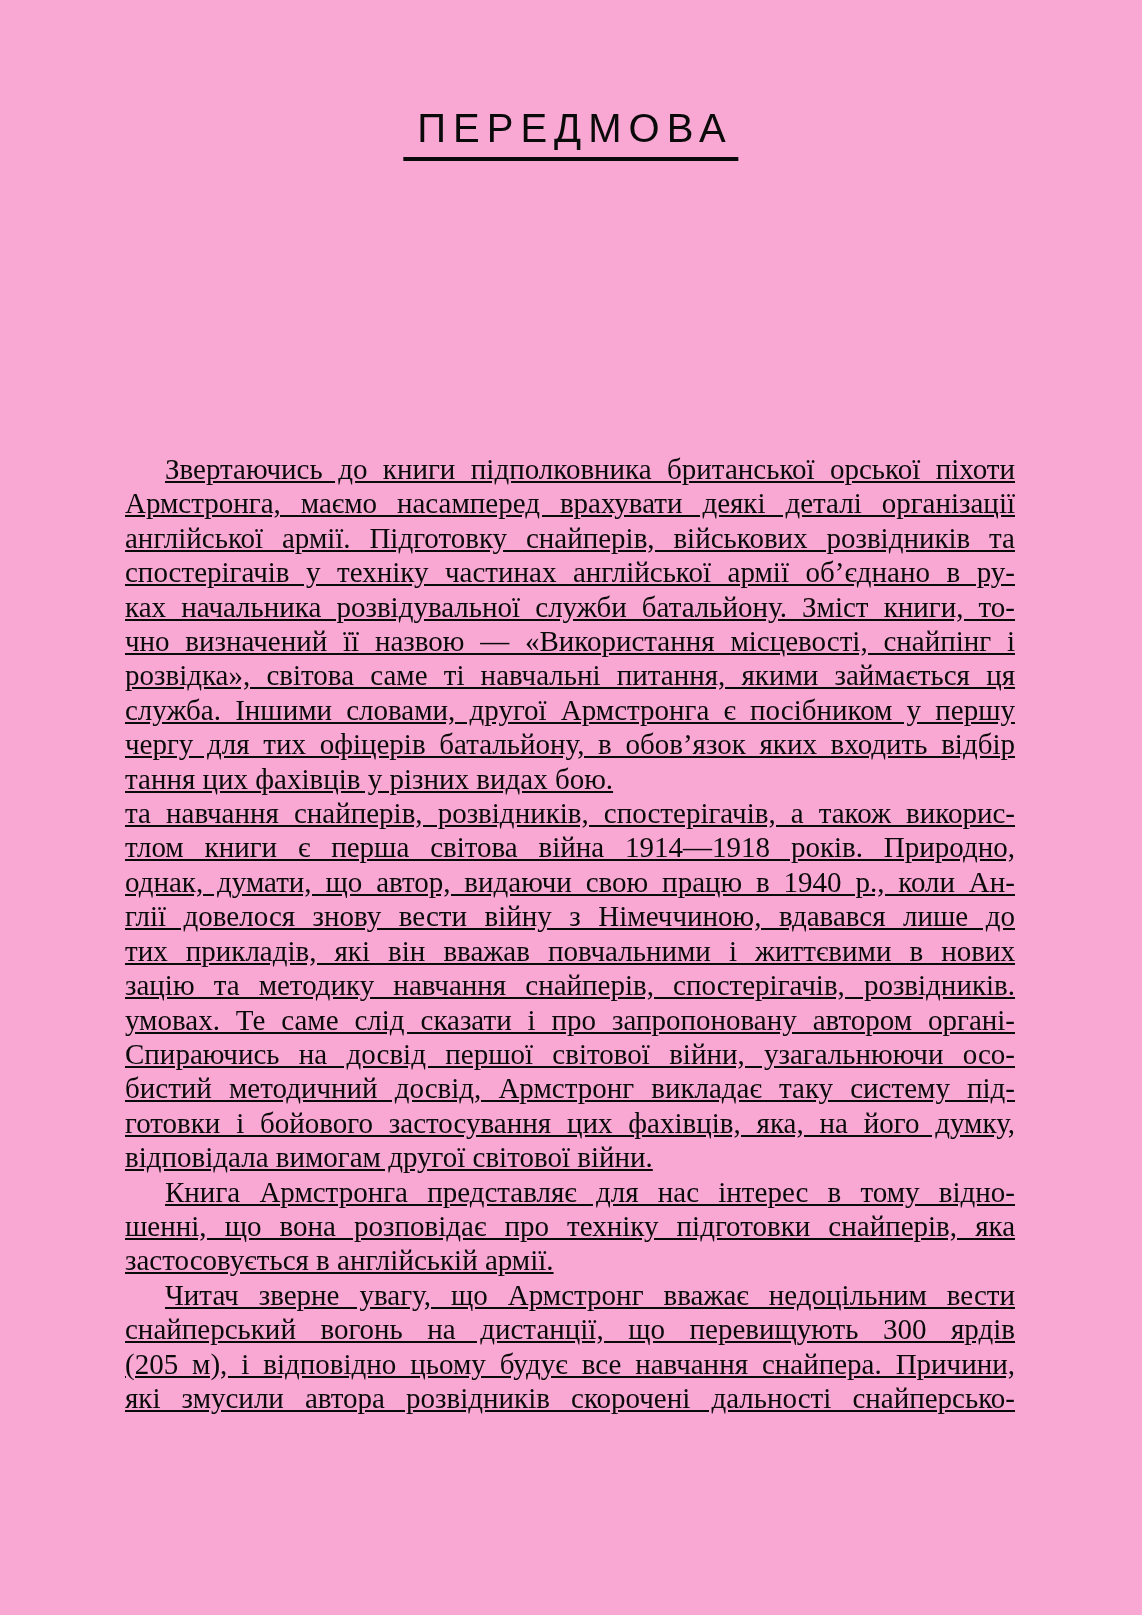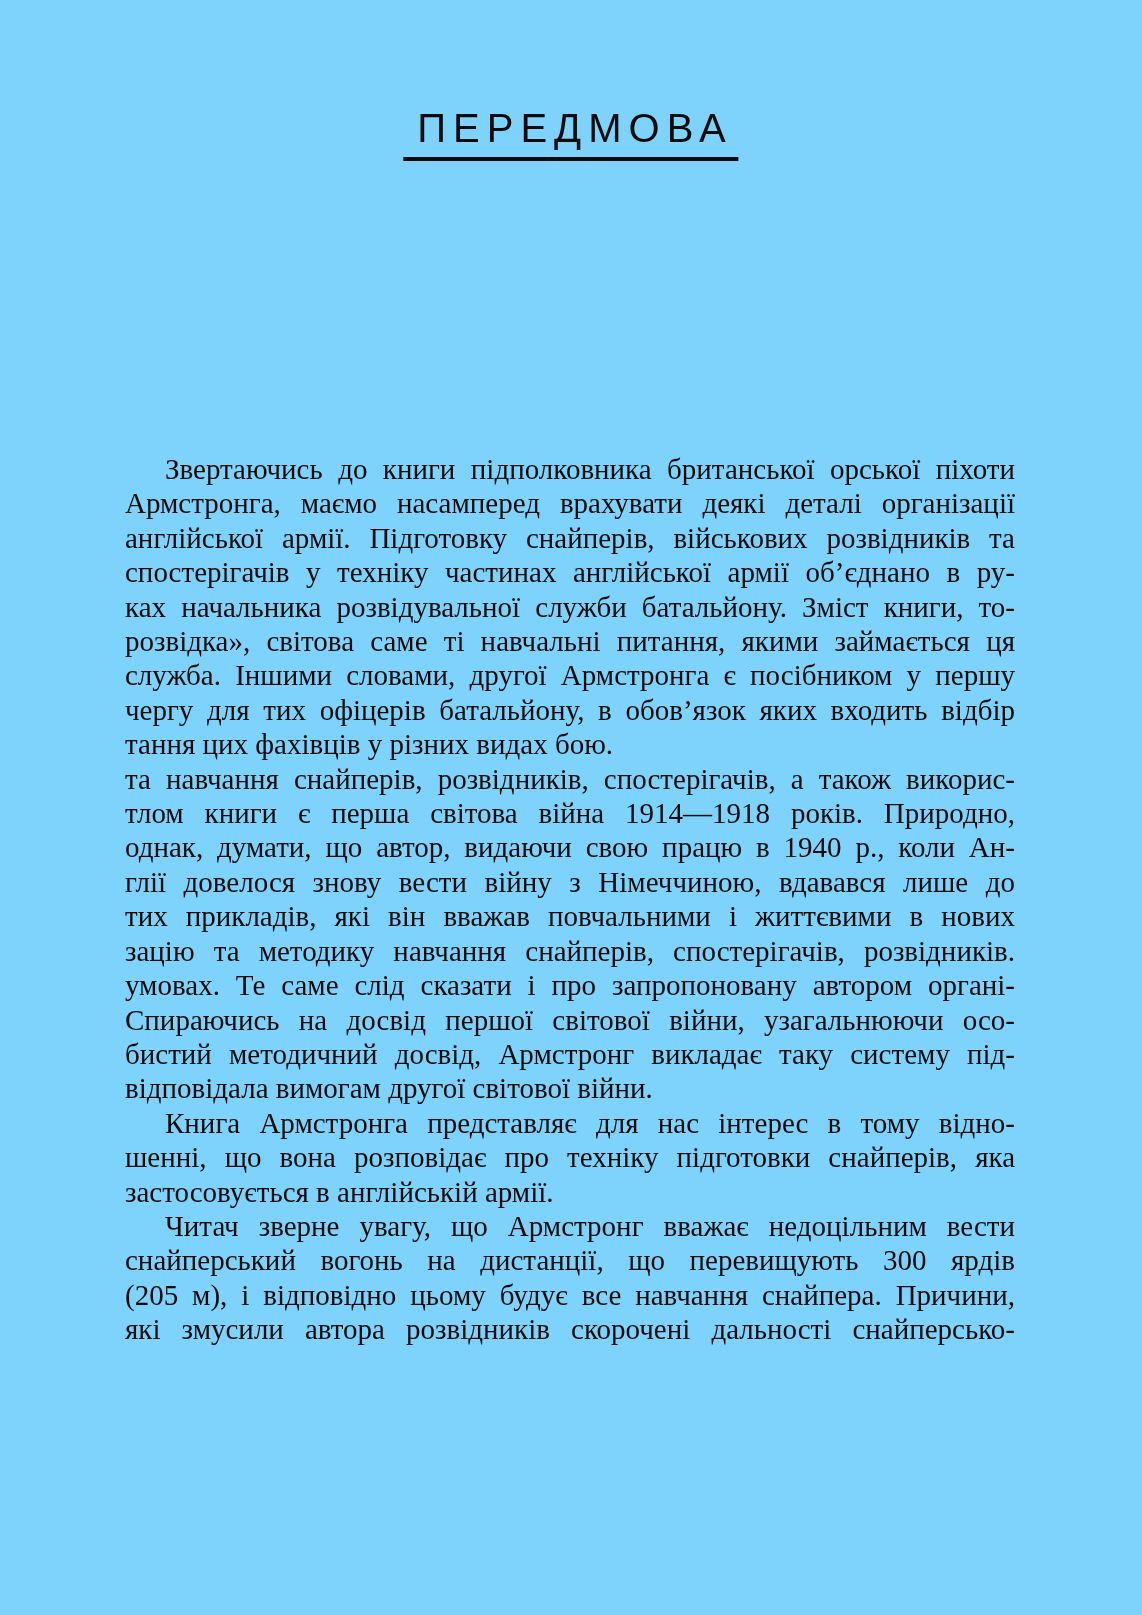--- a/index.html
+++ b/index.html
@@ -4,21 +4,21 @@
 <style>
   html, body {
     margin: 0;
     padding: 0;
     background: #ffffff;
   }
   .page {
     position: relative;
     width: 1142px;
     height: 1615px;
-    background: #7dd3fc;
+    background: #f9a8d4;
     color: #000000;
     overflow: hidden;
   }
   .title {
     position: absolute;
     top: 108px;
     left: 50%;
     transform: translateX(-50%);
     margin: 0;
     font-family: "Liberation Sans", "DejaVu Sans", sans-serif;
@@ -33,20 +33,21 @@
   }
   .body-text {
     position: absolute;
     top: 452px;
     left: 125px;
     width: 890px;
     font-family: "Liberation Serif", "DejaVu Serif", serif;
     font-size: 29px;
     line-height: 34.4px;
     color: #0a0a0a;
+    text-decoration: underline;
   }
   .line {
     text-align: justify;
     text-align-last: justify;
     white-space: nowrap;      
   }
   .line.para-end {
     text-align-last: left;
   }
   .line.indent {
@@ -57,33 +58,35 @@
 <body>
 
 <div class="page">
   <h1 class="title">ПЕРЕДМОВА</h1>
   <div class="body-text">
       <div class="line indent">Звертаючись до книги підполковника британської орської піхоти</div>
       <div class="line">Армстронга, маємо насамперед врахувати деякі деталі організації</div>
       <div class="line">англійської армії. Підготовку снайперів, військових розвідників та</div>
       <div class="line">спостерігачів у техніку частинах англійської армії об’єднано в ру-</div>
       <div class="line">ках начальника розвідувальної служби батальйону. Зміст книги, то-</div>
+      <div class="line">чно визначений її назвою — «Використання місцевості, снайпінг і</div>
       <div class="line">розвідка», світова саме ті навчальні питання, якими займається ця</div>
       <div class="line">служба. Іншими словами, другої Армстронга є посібником у першу</div>
       <div class="line">чергу для тих офіцерів батальйону, в обов’язок яких входить відбір</div>
       <div class="line para-end">тання цих фахівців у різних видах бою.</div>
       <div class="line">та навчання снайперів, розвідників, спостерігачів, а також викорис-</div>
       <div class="line">тлом книги є перша світова війна 1914—1918 років. Природно,</div>
       <div class="line">однак, думати, що автор, видаючи свою працю в 1940 р., коли Ан-</div>
       <div class="line">глії довелося знову вести війну з Німеччиною, вдавався лише до</div>
       <div class="line">тих прикладів, які він вважав повчальними і життєвими в нових</div>
       <div class="line">зацію та методику навчання снайперів, спостерігачів, розвідників.</div>
       <div class="line">умовах. Те саме слід сказати і про запропоновану автором органі-</div>
       <div class="line">Спираючись на досвід першої світової війни, узагальнюючи осо-</div>
       <div class="line">бистий методичний досвід, Армстронг викладає таку систему під-</div>
+      <div class="line">готовки і бойового застосування цих фахівців, яка, на його думку,</div>
       <div class="line para-end">відповідала вимогам другої світової війни.</div>
       <div class="line indent">Книга Армстронга представляє для нас інтерес в тому відно-</div>
       <div class="line">шенні, що вона розповідає про техніку підготовки снайперів, яка</div>
       <div class="line para-end">застосовується в англійській армії.</div>
       <div class="line indent">Читач зверне увагу, що Армстронг вважає недоцільним вести</div>
       <div class="line">снайперський вогонь на дистанції, що перевищують 300 ярдів</div>
       <div class="line">(205 м), і відповідно цьому будує все навчання снайпера. Причини,</div>
       <div class="line">які змусили автора розвідників скорочені дальності снайперсько-</div>
     </div>
 </div>

